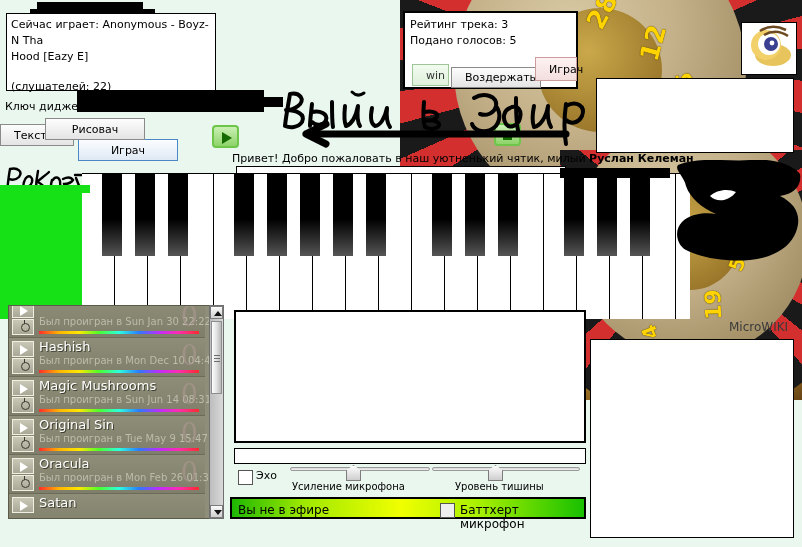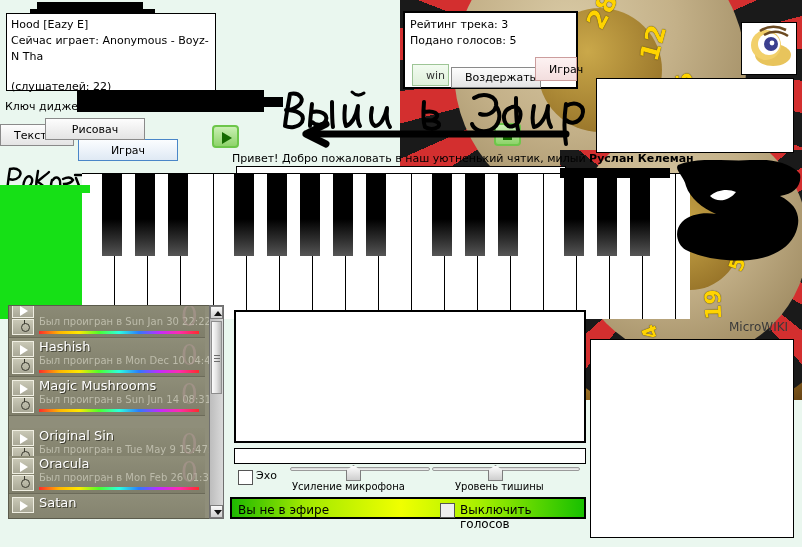--- a/index.html
+++ b/index.html
@@ -237,22 +237,22 @@
     </div>
   </div>
 
   <div id="microwiki">MicroWIKI</div>
 
   <div id="np-url">omsk/</div>
   <div class="redact" style="left:37px;top:2px;width:106px;height:11px;"></div>
   <div class="redact" style="left:30px;top:9px;width:125px;height:20px;"></div>
 
   <div class="wpanel" id="nowplaying">
+    <div>Сейчас играет: Anonymous - Boyz-N Tha</div>
     <div>Hood [Eazy E]</div>
-    <div>Сейчас играет: Anonymous - Boyz-N Tha</div>
     <div style="height:14px"></div>
     <div>(слушателей: 22)</div>
   </div>
 
 
   <div class="wpanel" id="votepanel">
     <div class="vp-line">Рейтинг трека: 3</div>
     <div class="vp-line">Подано голосов: 5</div>
     <button class="btn" id="btn-win">win</button>
     <button class="btn" id="btn-abstain">Воздержаться</button>
@@ -405,21 +405,21 @@
       <span class="pl-zero">0</span>
       <span class="pl-bar"></span>
       <span class="pl-btn pl-play">
           <i class="pl-tri"></i>
         </span>
       <span class="pl-btn pl-rec">
           <i class="pl-circ"></i>
         </span>
     </div>
 
-    <div class="pl-row" style="top:122px">
+    <div class="pl-row" style="top:111px">
       <span class="pl-title">Original Sin</span>
       <span class="pl-sub">Был проигран в Tue May 9 15:47:44</span>
       <span class="pl-zero">0</span>
       <span class="pl-bar"></span>
       <span class="pl-btn pl-play">
           <i class="pl-tri"></i>
         </span>
       <span class="pl-btn pl-rec">
           <i class="pl-circ"></i>
         </span>
@@ -474,16 +474,16 @@
 
   <div class="sliderwrap" id="slider-silence">
     <div class="slider-track"></div>
       <div class="slider-knob" style="left:56px"></div>
   </div>
   <div id="lbl-silence">Уровень тишины</div>
 
   <div id="statusbar">
     <span id="status-text">Вы не в эфире</span>
     <span id="mic-check"></span>
-    <span id="mic-label">Выключить голосов</span>
+    <span id="mic-label">Баттхерт микрофон</span>
   </div>
 
 </div>
 
 </body></html>

